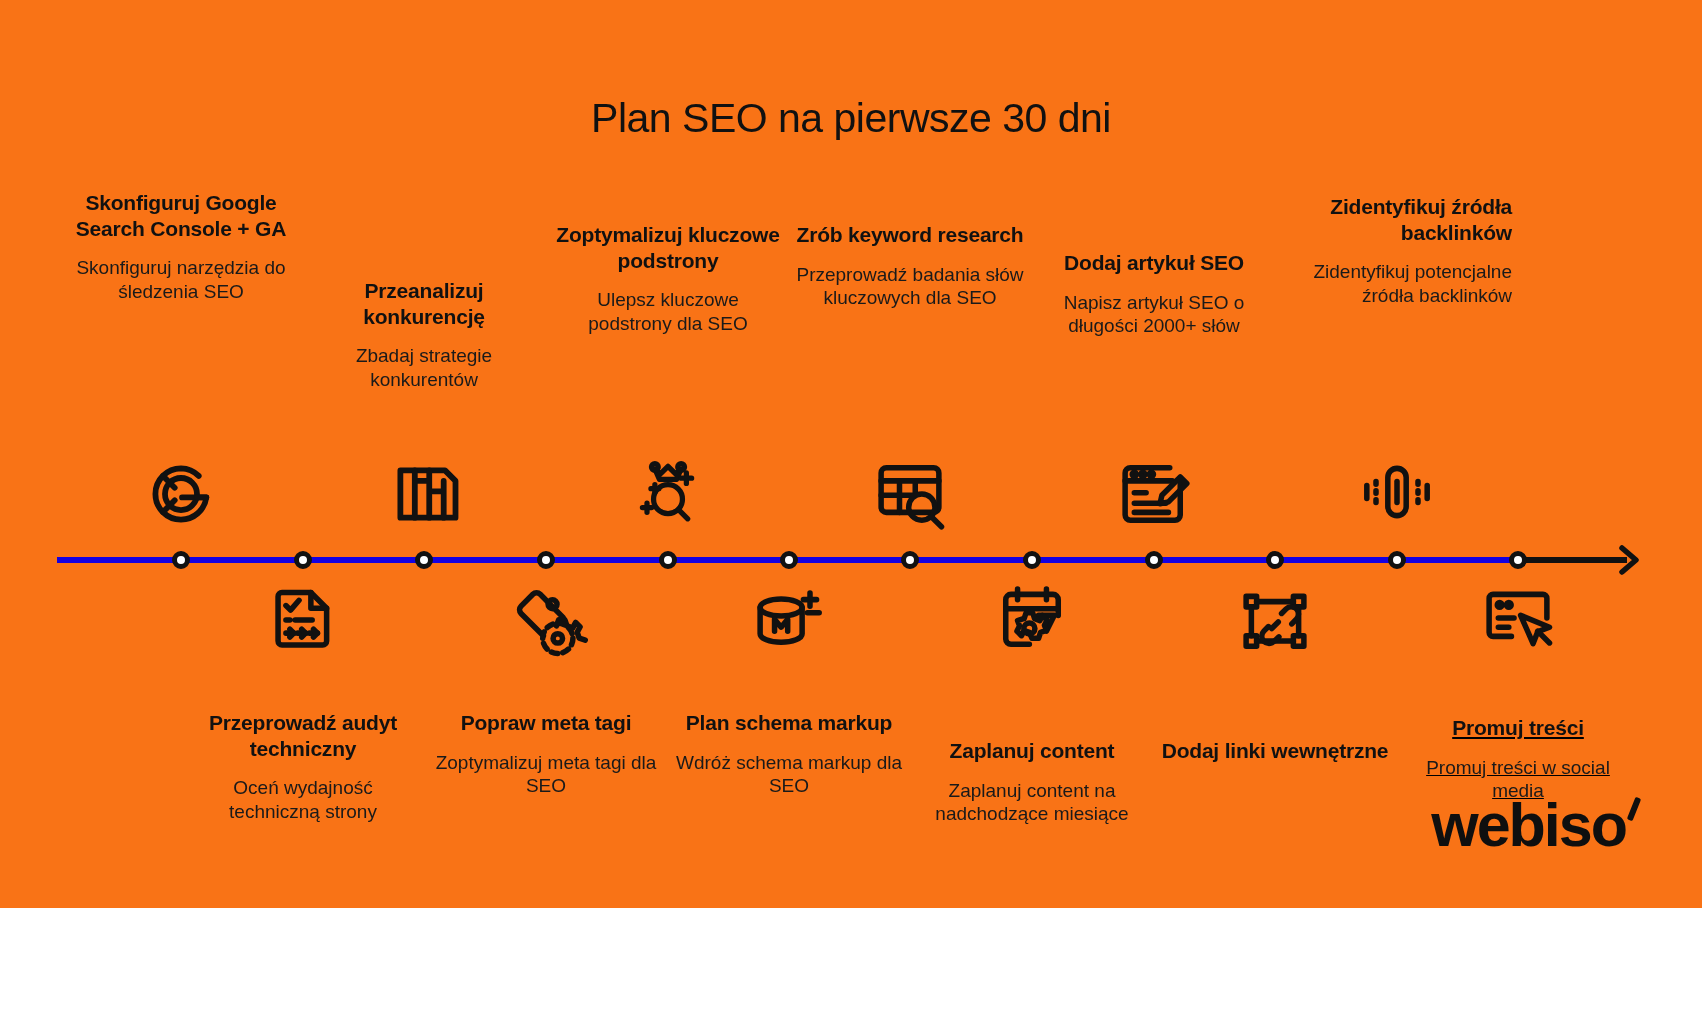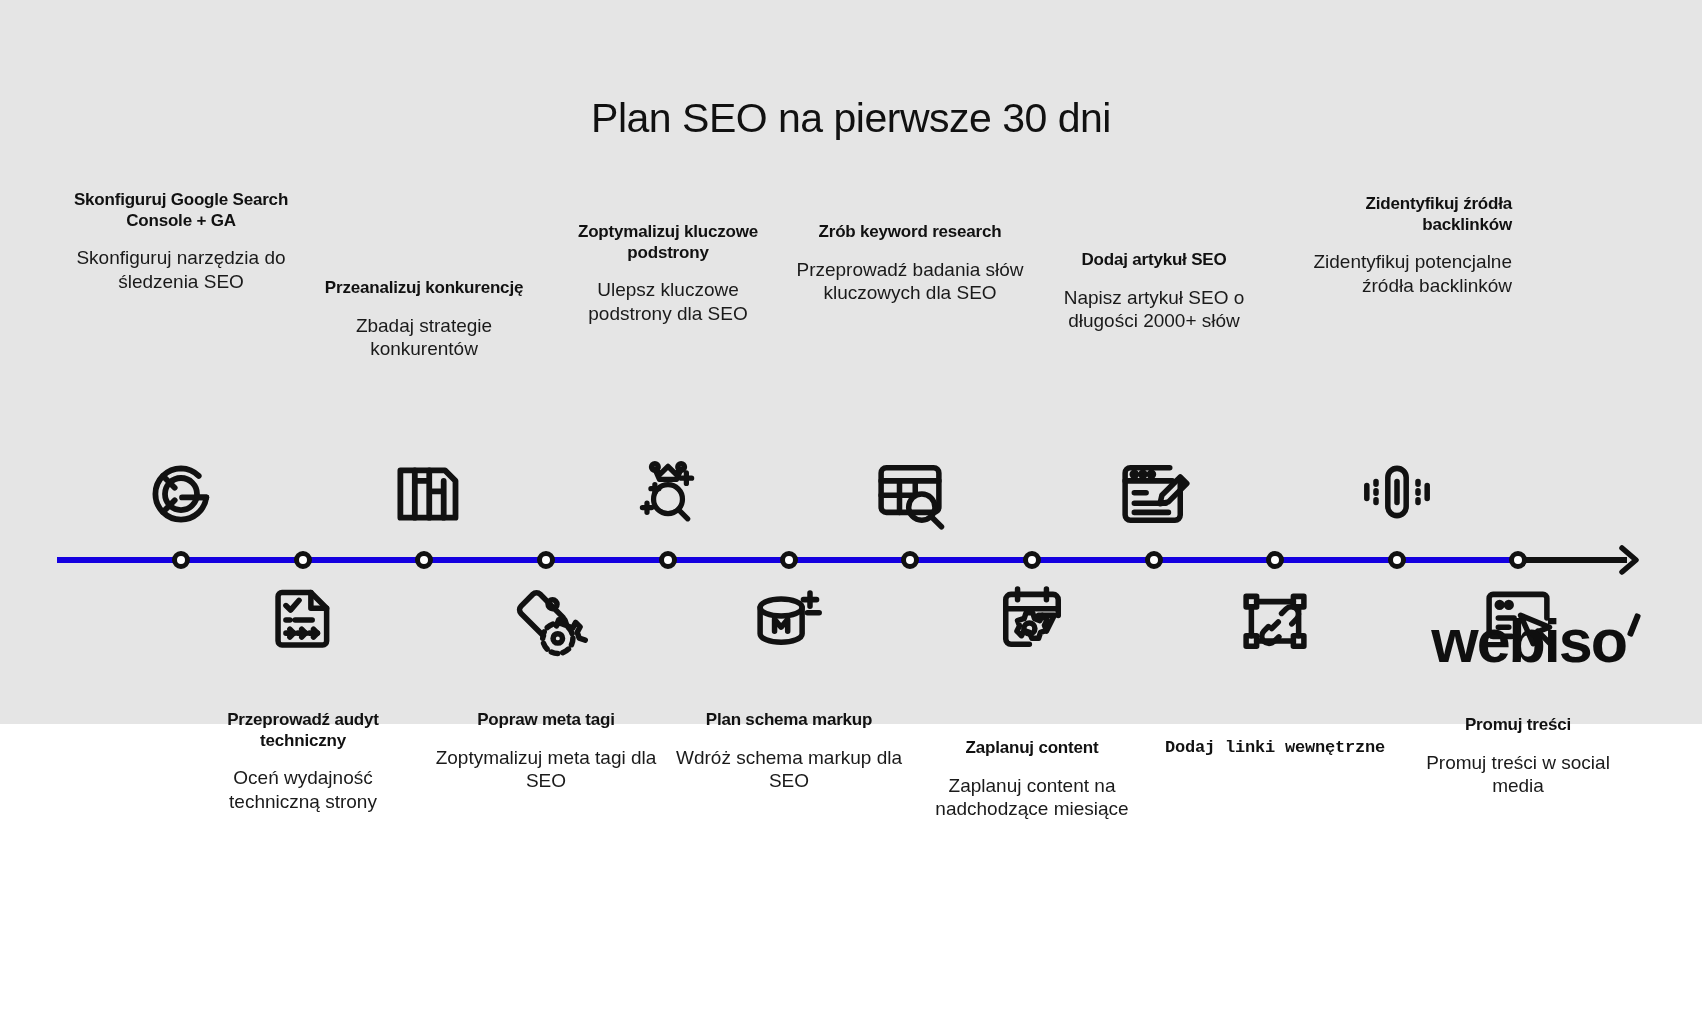--- a/index.html
+++ b/index.html
@@ -6,22 +6,22 @@
   html, body {
     width: 1702px;
     height: 1032px;
     background: #ffffff;
     font-family: "Liberation Sans", sans-serif;
     overflow: hidden;
   }
   #stage {
     position: relative;
     width: 1702px;
-    height: 724px;
-    background: #e5e5e5;
+    height: 908px;
+    background: #f97316;
   }
 
   
   .title {
     position: absolute;
     top: 95px;
     left: 0;
     width: 1702px;
     text-align: center;
     font-size: 41px;
@@ -73,21 +73,21 @@
   }
 
   
   .step {
     position: absolute;
     width: 230px;
     margin-left: -115px;
     text-align: center;
   }
   .step .heading {
-    font-size: 17px;
+    font-size: 21px;
     font-weight: bold;
     line-height: 1.22;
     color: #111111;
     letter-spacing: -0.2px;
   }
   .step .desc {
     margin-top: 15px;
     font-size: 19px;
     font-weight: 400;
     line-height: 1.24;
@@ -327,24 +327,24 @@
     <div class="desc">Zoptymalizuj meta tagi dla SEO</div>
   </div>
   <div class="step below" style="left:789px; top:710px;">
     <div class="heading">Plan schema markup</div>
     <div class="desc">Wdróż schema markup dla SEO</div>
   </div>
   <div class="step below" style="left:1032px; top:738px;">
     <div class="heading">Zaplanuj content</div>
     <div class="desc">Zaplanuj content na nadchodzące miesiące</div>
   </div>
-  <div class="step below" style="left:1275px; top:738px;font-family:Liberation Mono, monospace;">
+  <div class="step below" style="left:1275px; top:738px;">
     <div class="heading">Dodaj linki wewnętrzne</div>
   </div>
-  <div class="step below" style="left:1518px; top:715px;">
+  <div class="step below" style="left:1518px; top:715px;text-decoration:underline;">
     <div class="heading">Promuj treści</div>
     <div class="desc">Promuj treści w social media</div>
   </div>
 
   <div class="logo">
     <span class="logo-text">webiso</span>
     <span class="logo-tick"></span>
   </div>
 
 </div>

